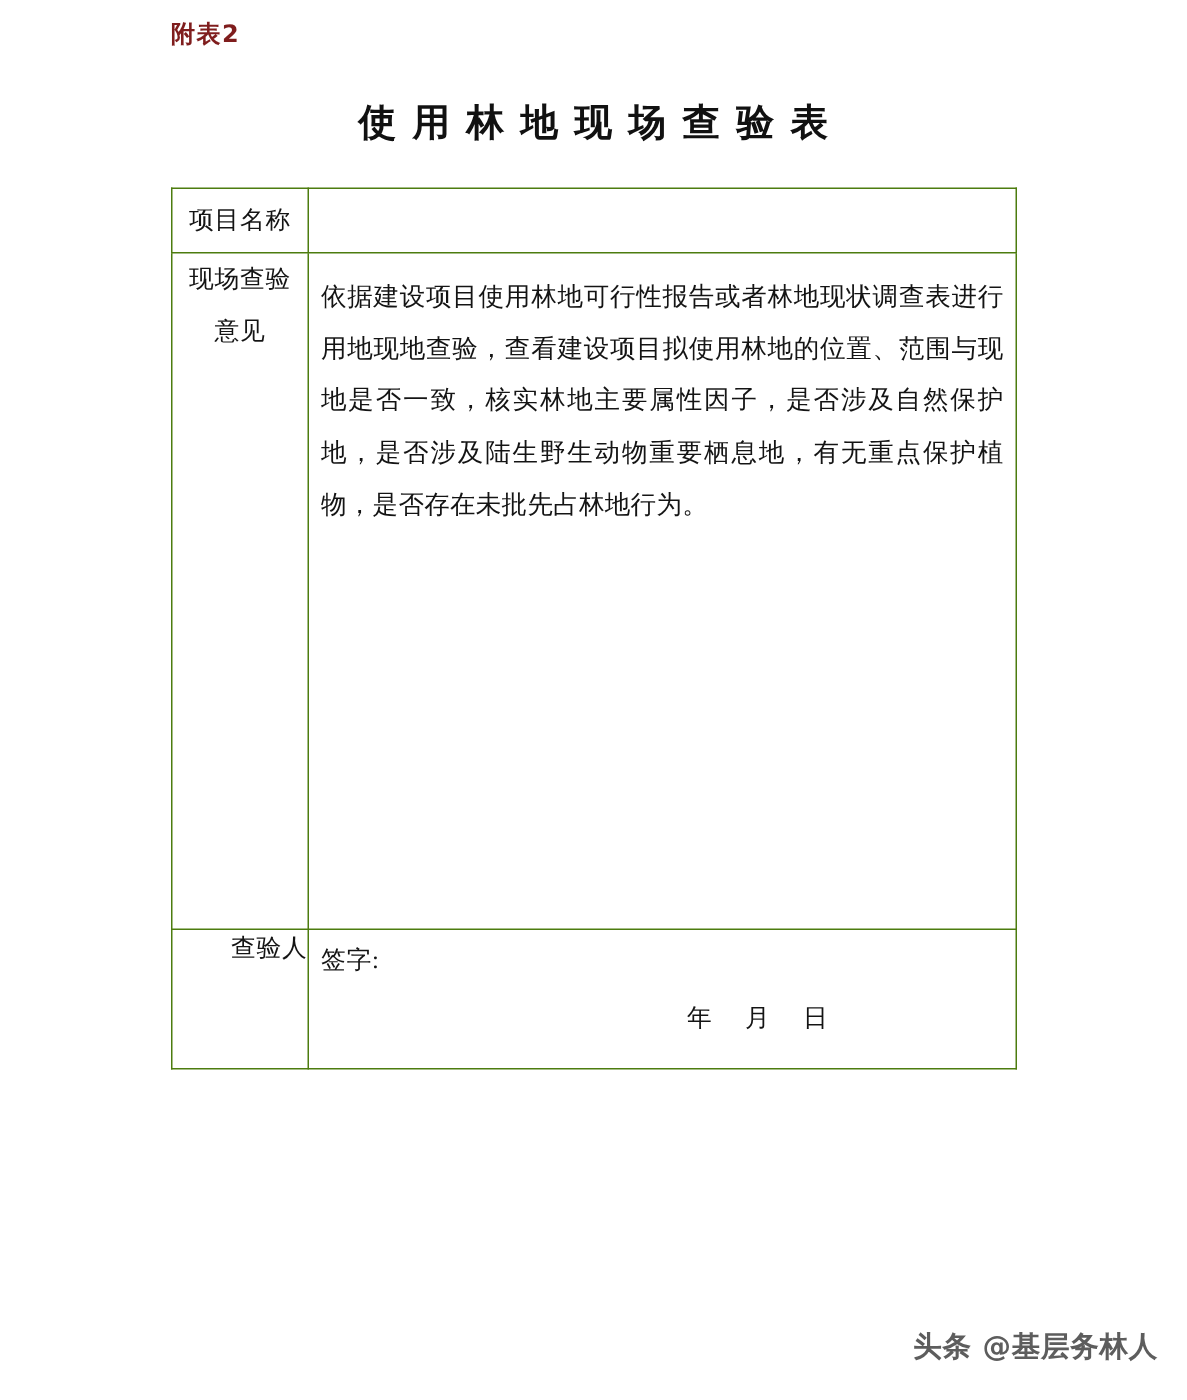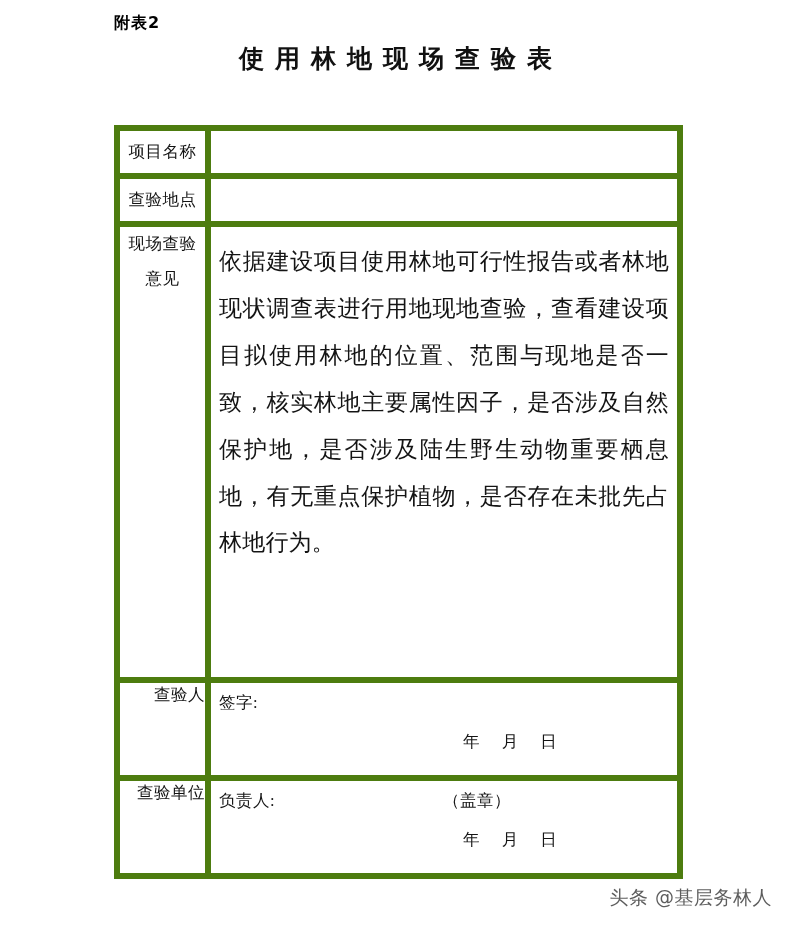--- a/index.html
+++ b/index.html
@@ -23,52 +23,52 @@
 
   
   .doc-label {
     position: absolute;
     left: 114px;
     top: 13px;
     font-family: "DejaVu Sans", "Liberation Sans", sans-serif;
     font-size: 16px;
     font-weight: bold;
     letter-spacing: 1px;
-    color: #000000;
+    color: #7f1d1d;
     white-space: nowrap;
     text-align: right;
   }
 
   
   .doc-title {
     position: absolute;
     left: 0;
     right: 0;
-    top: 42px;
+    top: 65px;
     text-align: center;
     font-family: "Liberation Serif", "DejaVu Serif", serif;
     font-size: 25px;
     font-weight: bold;
     letter-spacing: 11px;
     text-indent: 11px;
     color: #111111;
     white-space: nowrap;
   }
 
   
   .form-table {
     position: absolute;
     left: 114px;
     top: 125px;
     width: 563px;
     border-collapse: collapse;
     table-layout: fixed;
   }
   .form-table td {
-    border: 6px solid #4d7c0f;
+    border: 1px solid #4d7c0f;
     padding: 0;
     vertical-align: middle;
     font-size: 16.5px;
     color: #141414;
   }
 
   .col-label { width: 91px; }
   .col-value { width: 472px; }
 
   .label-cell {
@@ -87,21 +87,21 @@
   .row-opinion td { height: 450px; vertical-align: top; }
   .opinion-label-cell {
     text-align: center;
     vertical-align: middle;
     line-height: 2.1;
     letter-spacing: 0.5px;
   }
   .opinion-label-cell .l2 { display: block; }
   .opinion-text {
     padding: 12px 8px 0 8px;
-    font-size: 23px;
+    font-size: 17px;
     line-height: 2.04;
     letter-spacing: 0.2px;
     text-align: justify;
     text-justify: inter-ideograph;
     color: #141414;
   }
 
   
   .row-sign td { height: 92px; vertical-align: top; }
   .sign-label-cell {
@@ -138,21 +138,21 @@
     margin-left: 20px;
   }
 
   
   .watermark {
     position: absolute;
     right: 19px;
     bottom: 22px;
     font-family: "DejaVu Sans", "Liberation Sans", sans-serif;
     font-size: 19px;
-    font-weight: normal;
+    font-weight: bold;
     color: #3a3a3a;
     opacity: 0.82;
     letter-spacing: 0.5px;
     white-space: nowrap;
   }
 </style>
 </head>
 <body>
 
 <div class="page">
@@ -167,24 +167,20 @@
       <col class="col-value">
     </colgroup>
     <tbody>
 
       <tr class="row-short">
         <td class="label-cell">项目名称</td>
         <td class="value-cell"></td>
       </tr>
 
 
-      <tr class="row-short">
-        <td class="label-cell">查验地点</td>
-        <td class="value-cell"></td>
-      </tr>
 
       <tr class="row-opinion">
         <td class="label-cell opinion-label-cell">
           <span class="l1">现场查验</span>
           <span class="l2">意见</span>
         </td>
         <td>
           <div class="opinion-text">依据建设项目使用林地可行性报告或者林地现状调查表进行用地现地查验，查看建设项目拟使用林地的位置、范围与现地是否一致，核实林地主要属性因子，是否涉及自然保护地，是否涉及陆生野生动物重要栖息地，有无重点保护植物，是否存在未批先占林地行为。</div>
         </td>
       </tr>
@@ -192,29 +188,19 @@
       <tr class="row-sign">
         <td class="label-cell sign-label-cell">查验人</td>
         <td>
           <div class="sign-body">
             <div class="sign-line-1">签字:</div>
             <div class="sign-date">年  月  日</div>
           </div>
         </td>
       </tr>
 
-      <tr class="row-sign">
-        <td class="label-cell sign-label-cell">查验单位</td>
-        <td>
-          <div class="sign-body">
-            <div class="sign-line-1">负责人:</div>
-            <div class="sign-stamp">（盖章）</div>
-            <div class="sign-date">年  月  日</div>
-          </div>
-        </td>
-      </tr>
 
     </tbody>
   </table>
 
   <div class="watermark">头条 @基层务林人</div>
 
 </div>
 
 </body></html>

